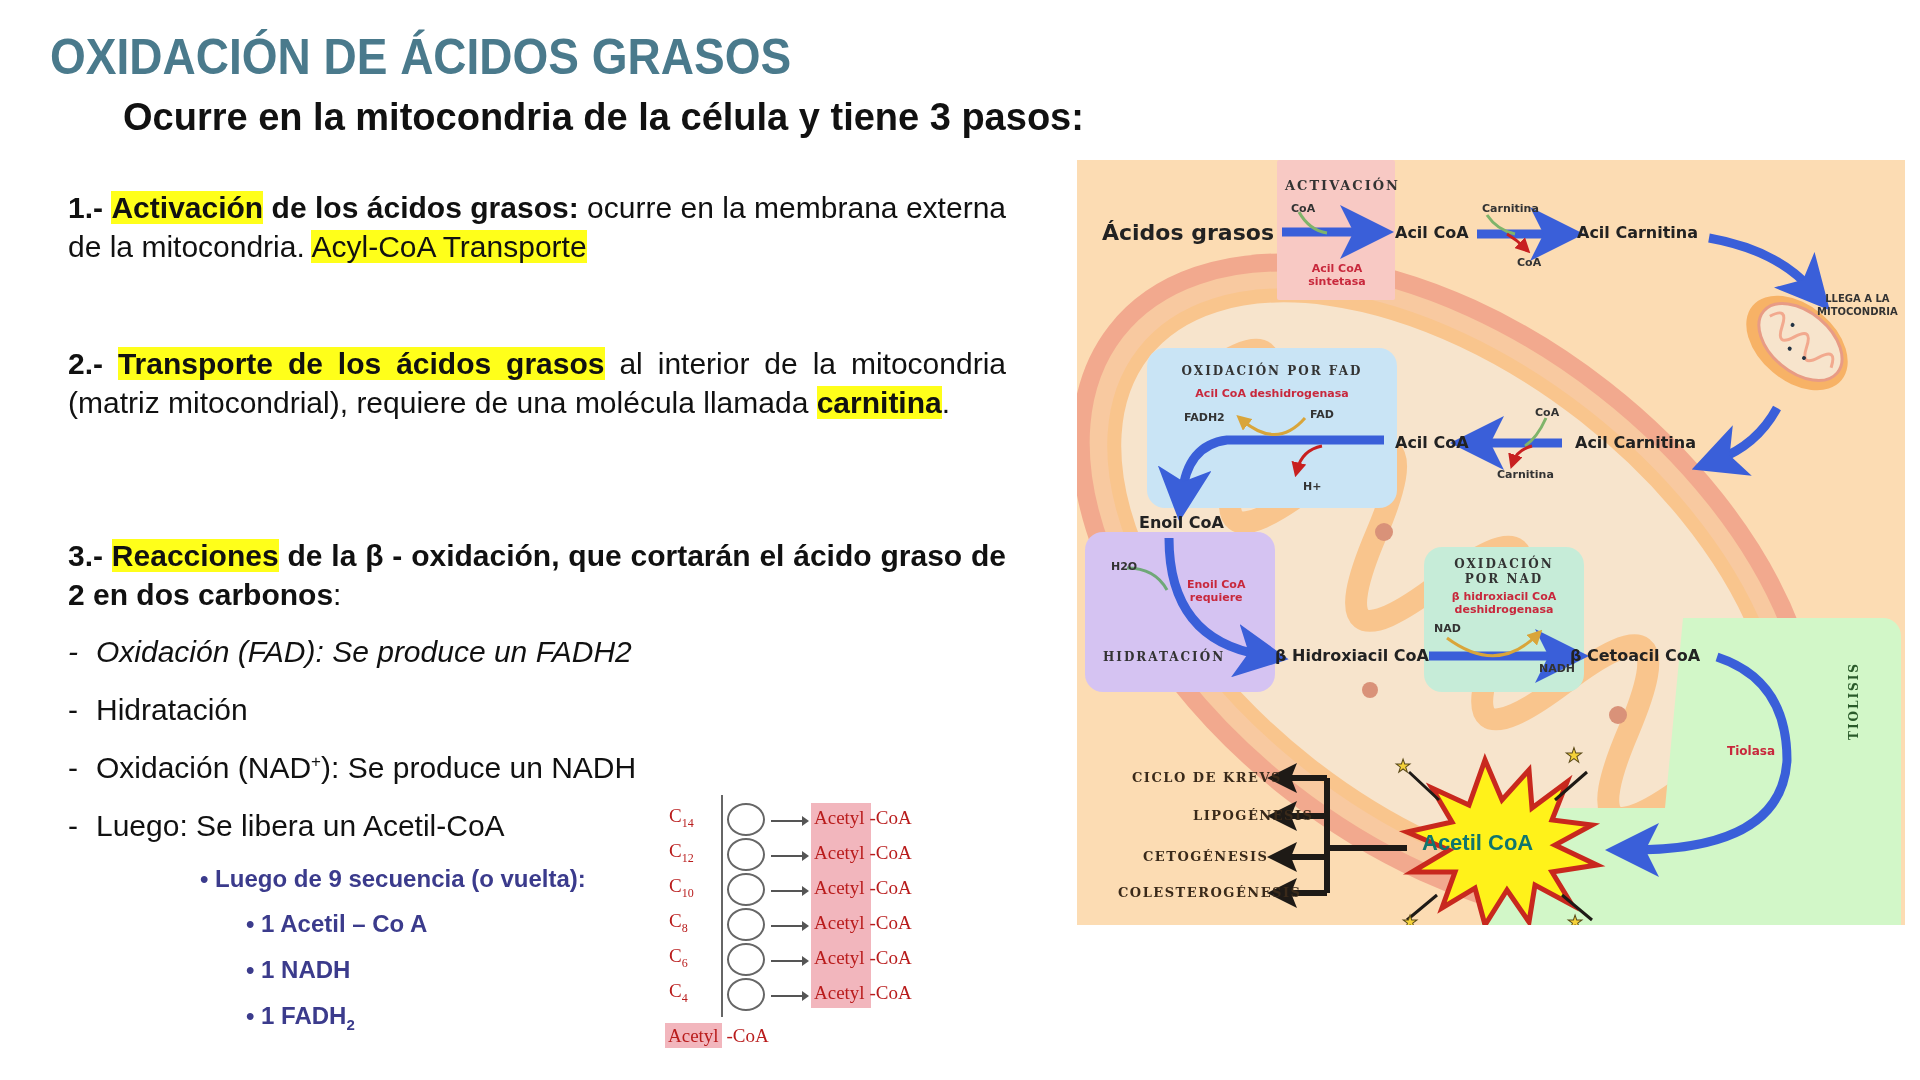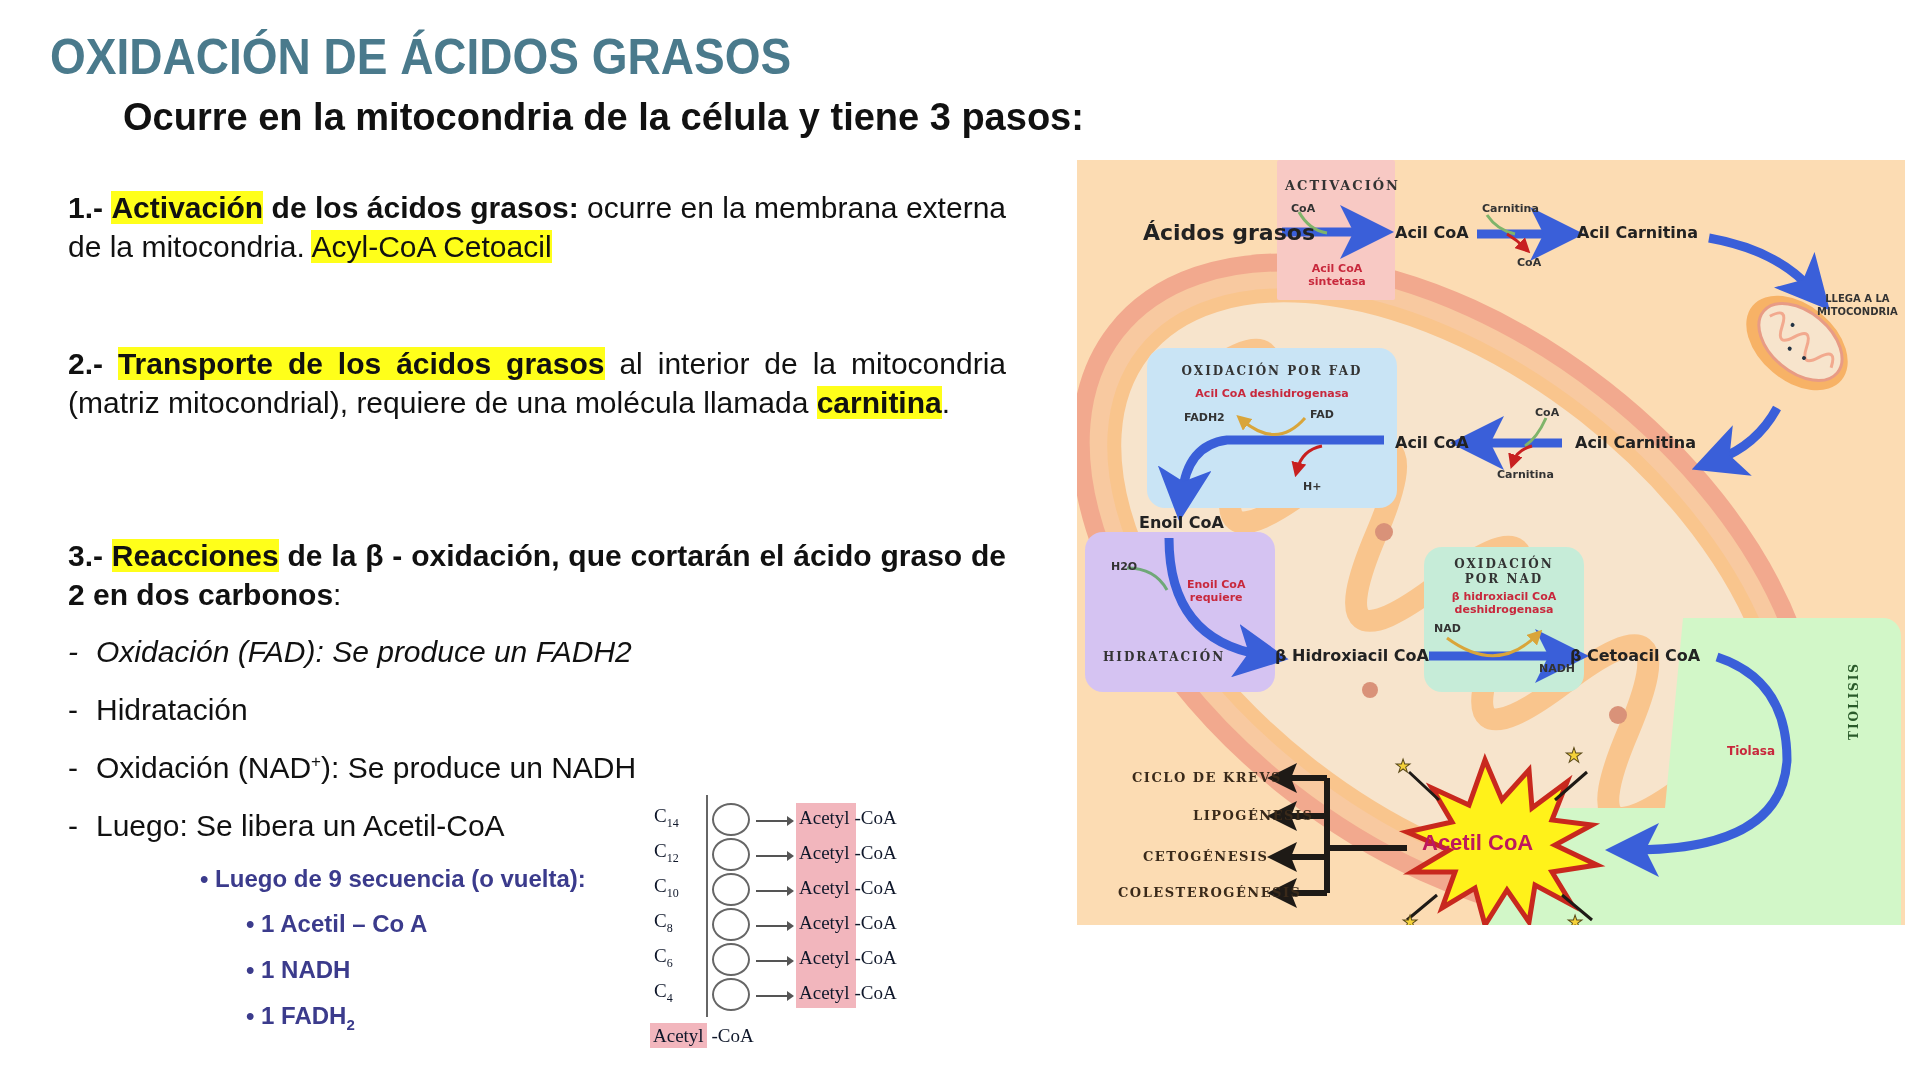--- a/index.html
+++ b/index.html
@@ -9,21 +9,21 @@
   .title { left: 50px; top: 28px; font-size: 50px; font-weight: 700; color: #4a7a8c; letter-spacing: 0px; transform: scaleX(0.92); transform-origin: left; white-space: nowrap; }
   .subtitle { left: 123px; top: 96px; font-size: 38px; font-weight: 700; color: #111; white-space: nowrap; }
   .para { left: 68px; width: 938px; font-size: 30px; line-height: 39px; text-align: justify; color: #111; }
   .hl { background: #ffff1a; }
   .b { font-weight: 700; }
   .li { left: 68px; font-size: 30px; white-space: nowrap; color: #111; }
   .li .dash { display: inline-block; width: 28px; }
   .sub { font-size: 24px; font-weight: 700; color: #3b3b8c; white-space: nowrap; }
   .sub sub { font-size: 15px; }
   
-  .cdiag { left: 644px; top: 795px; width: 290px; height: 275px; font-family: "Liberation Serif", serif; color: #0f172a; }
+  .cdiag { left: 659px; top: 795px; width: 290px; height: 275px; font-family: "Liberation Serif", serif; color: #b91c1c; }
   .cdiag .clab { position: absolute; left: 10px; font-size: 19px; }
   .cdiag .clab sub { font-size: 12px; }
   .cdiag .loop { position: absolute; left: 68px; width: 38px; height: 33px; border: 2px solid #666; border-radius: 50%; }
   .cdiag .arrow { position: absolute; left: 112px; width: 36px; height: 2px; background: #555; }
   .cdiag .arrow::after { content: ""; position: absolute; right: -2px; top: -4px; border-left: 7px solid #555; border-top: 5px solid transparent; border-bottom: 5px solid transparent; }
   .cdiag .acbox { position: absolute; left: 152px; top: 8px; width: 60px; height: 205px; background: #f2b6bd; }
   .cdiag .aclab { position: absolute; left: 155px; font-size: 19px; white-space: nowrap; }
   .cdiag .vline { position: absolute; left: 62px; top: 0; width: 2px; height: 222px; background: #666; }
   .cdiag .final { position: absolute; left: 6px; top: 230px; font-size: 19px; white-space: nowrap; }
   .cdiag .final span.hlp { background: #f2b6bd; padding: 2px 3px; }
@@ -37,21 +37,21 @@
   .dest { font-family: "DejaVu Serif", serif; font-size: 13px; font-weight: 700; letter-spacing: 1.5px; color: #3a2a1a; }
 </style>
 </head>
 <body>
 
 <div class="abs title">OXIDACIÓN DE ÁCIDOS GRASOS</div>
 <div class="abs subtitle">Ocurre en la mitocondria de la célula y tiene 3 pasos:</div>
 
 <div class="abs para" style="top:188px;">
   <span class="b">1.-</span>
-  <span class="b hl">Activación</span><span class="b"> de los ácidos grasos:</span><span> ocurre en la membrana externa de la mitocondria. </span><span class="hl">Acyl-CoA Cetoacil</span>
+  <span class="b hl">Activación</span><span class="b"> de los ácidos grasos:</span><span> ocurre en la membrana externa de la mitocondria. </span><span class="hl">Acyl-CoA Transporte</span>
 </div>
 
 <div class="abs para" style="top:344px;">
   <span class="b">2.-</span>
   <span class="b hl">Transporte de los ácidos grasos</span><span> al interior de la mitocondria (matriz mitocondrial), requiere de una molécula llamada </span><span class="b hl">carnitina</span><span>.</span>
 </div>
 
 <div class="abs para" style="top:536px;">
   <span class="b">3.-</span>
   <span class="b hl">Reacciones</span><span class="b"> de la β - oxidación, que cortarán el ácido graso de 2 en dos carbonos</span><span>:</span>
@@ -190,21 +190,21 @@
       <text x="318" y="612" font-size="18" fill="#f5d23a" stroke="#5a4a1a" stroke-width="1">★</text>
       <text x="488" y="602" font-size="20" fill="#f5d23a" stroke="#5a4a1a" stroke-width="1">★</text>
       <text x="325" y="768" font-size="18" fill="#f5d23a" stroke="#5a4a1a" stroke-width="1">★</text>
       <text x="490" y="768" font-size="18" fill="#f5d23a" stroke="#5a4a1a" stroke-width="1">★</text>
     </g>
   </svg>
 
   <div class="t head" style="left:208px; top:18px; width:104px;">ACTIVACIÓN</div>
   <div class="t small" style="left:214px; top:42px;">CoA</div>
   <div class="t red" style="left:208px; top:102px; width:104px;"><span>Acil CoA</span><br><span>sintetasa</span></div>
-  <div class="t lbl" style="left:25px; top:60px; font-size:22px; font-weight:800;margin-left:41px;">Ácidos grasos</div>
+  <div class="t lbl" style="left:25px; top:60px; font-size:22px; font-weight:800;">Ácidos grasos</div>
   <div class="t lbl" style="left:318px; top:63px; font-size:16px;">Acil CoA</div>
   <div class="t small" style="left:405px; top:42px;">Carnitina</div>
   <div class="t small" style="left:440px; top:96px;">CoA</div>
   <div class="t lbl" style="left:500px; top:63px; font-size:16px;">Acil Carnitina</div>
   <div class="t small" style="left:740px; top:132px; font-size:10px; text-align:center; line-height:13px;"><span>LLEGA A LA</span><br><span>MITOCONDRIA</span></div>
 
   <div class="t lbl" style="left:498px; top:273px; font-size:16px;">Acil Carnitina</div>
   <div class="t small" style="left:458px; top:246px;">CoA</div>
   <div class="t small" style="left:420px; top:308px;">Carnitina</div>
   <div class="t lbl" style="left:318px; top:273px; font-size:16px;">Acil CoA</div>
@@ -223,19 +223,19 @@
 
   <div class="t head" style="left:347px; top:397px; width:160px; font-size:12px;"><span>OXIDACIÓN</span><br><span>POR NAD</span></div>
   <div class="t red" style="left:347px; top:430px; width:160px;"><span>β hidroxiacil CoA</span><br><span>deshidrogenasa</span></div>
   <div class="t small" style="left:357px; top:462px;">NAD</div>
   <div class="t small" style="left:462px; top:462px;margin-top:40px;">NADH</div>
   <div class="t lbl" style="left:493px; top:486px; font-size:16px;">β Cetoacil CoA</div>
 
   <div class="t red" style="left:650px; top:585px; font-size:12px;">Tiolasa</div>
   <div class="t head" style="left:770px; top:580px; transform:rotate(-90deg); transform-origin:left top; font-size:12px; color:#2a5a2a;">TIOLISIS</div>
 
-  <div class="t" style="left:345px; top:670px; font-family:'Liberation Sans',sans-serif; font-size:22px; font-weight:700; color:#be185d;">Acetil CoA</div>
+  <div class="t" style="left:345px; top:670px; font-family:'Liberation Sans',sans-serif; font-size:22px; font-weight:700; color:#0f766e;">Acetil CoA</div>
 
   <div class="t dest" style="left:55px; top:610px;">CICLO DE KREVS</div>
   <div class="t dest" style="left:68px; top:648px;margin-left:48px;">LIPOGÉNESIS</div>
   <div class="t dest" style="left:66px; top:689px;">CETOGÉNESIS</div>
   <div class="t dest" style="left:41px; top:725px;">COLESTEROGÉNESIS</div>
 </div>
 
 </body></html>

